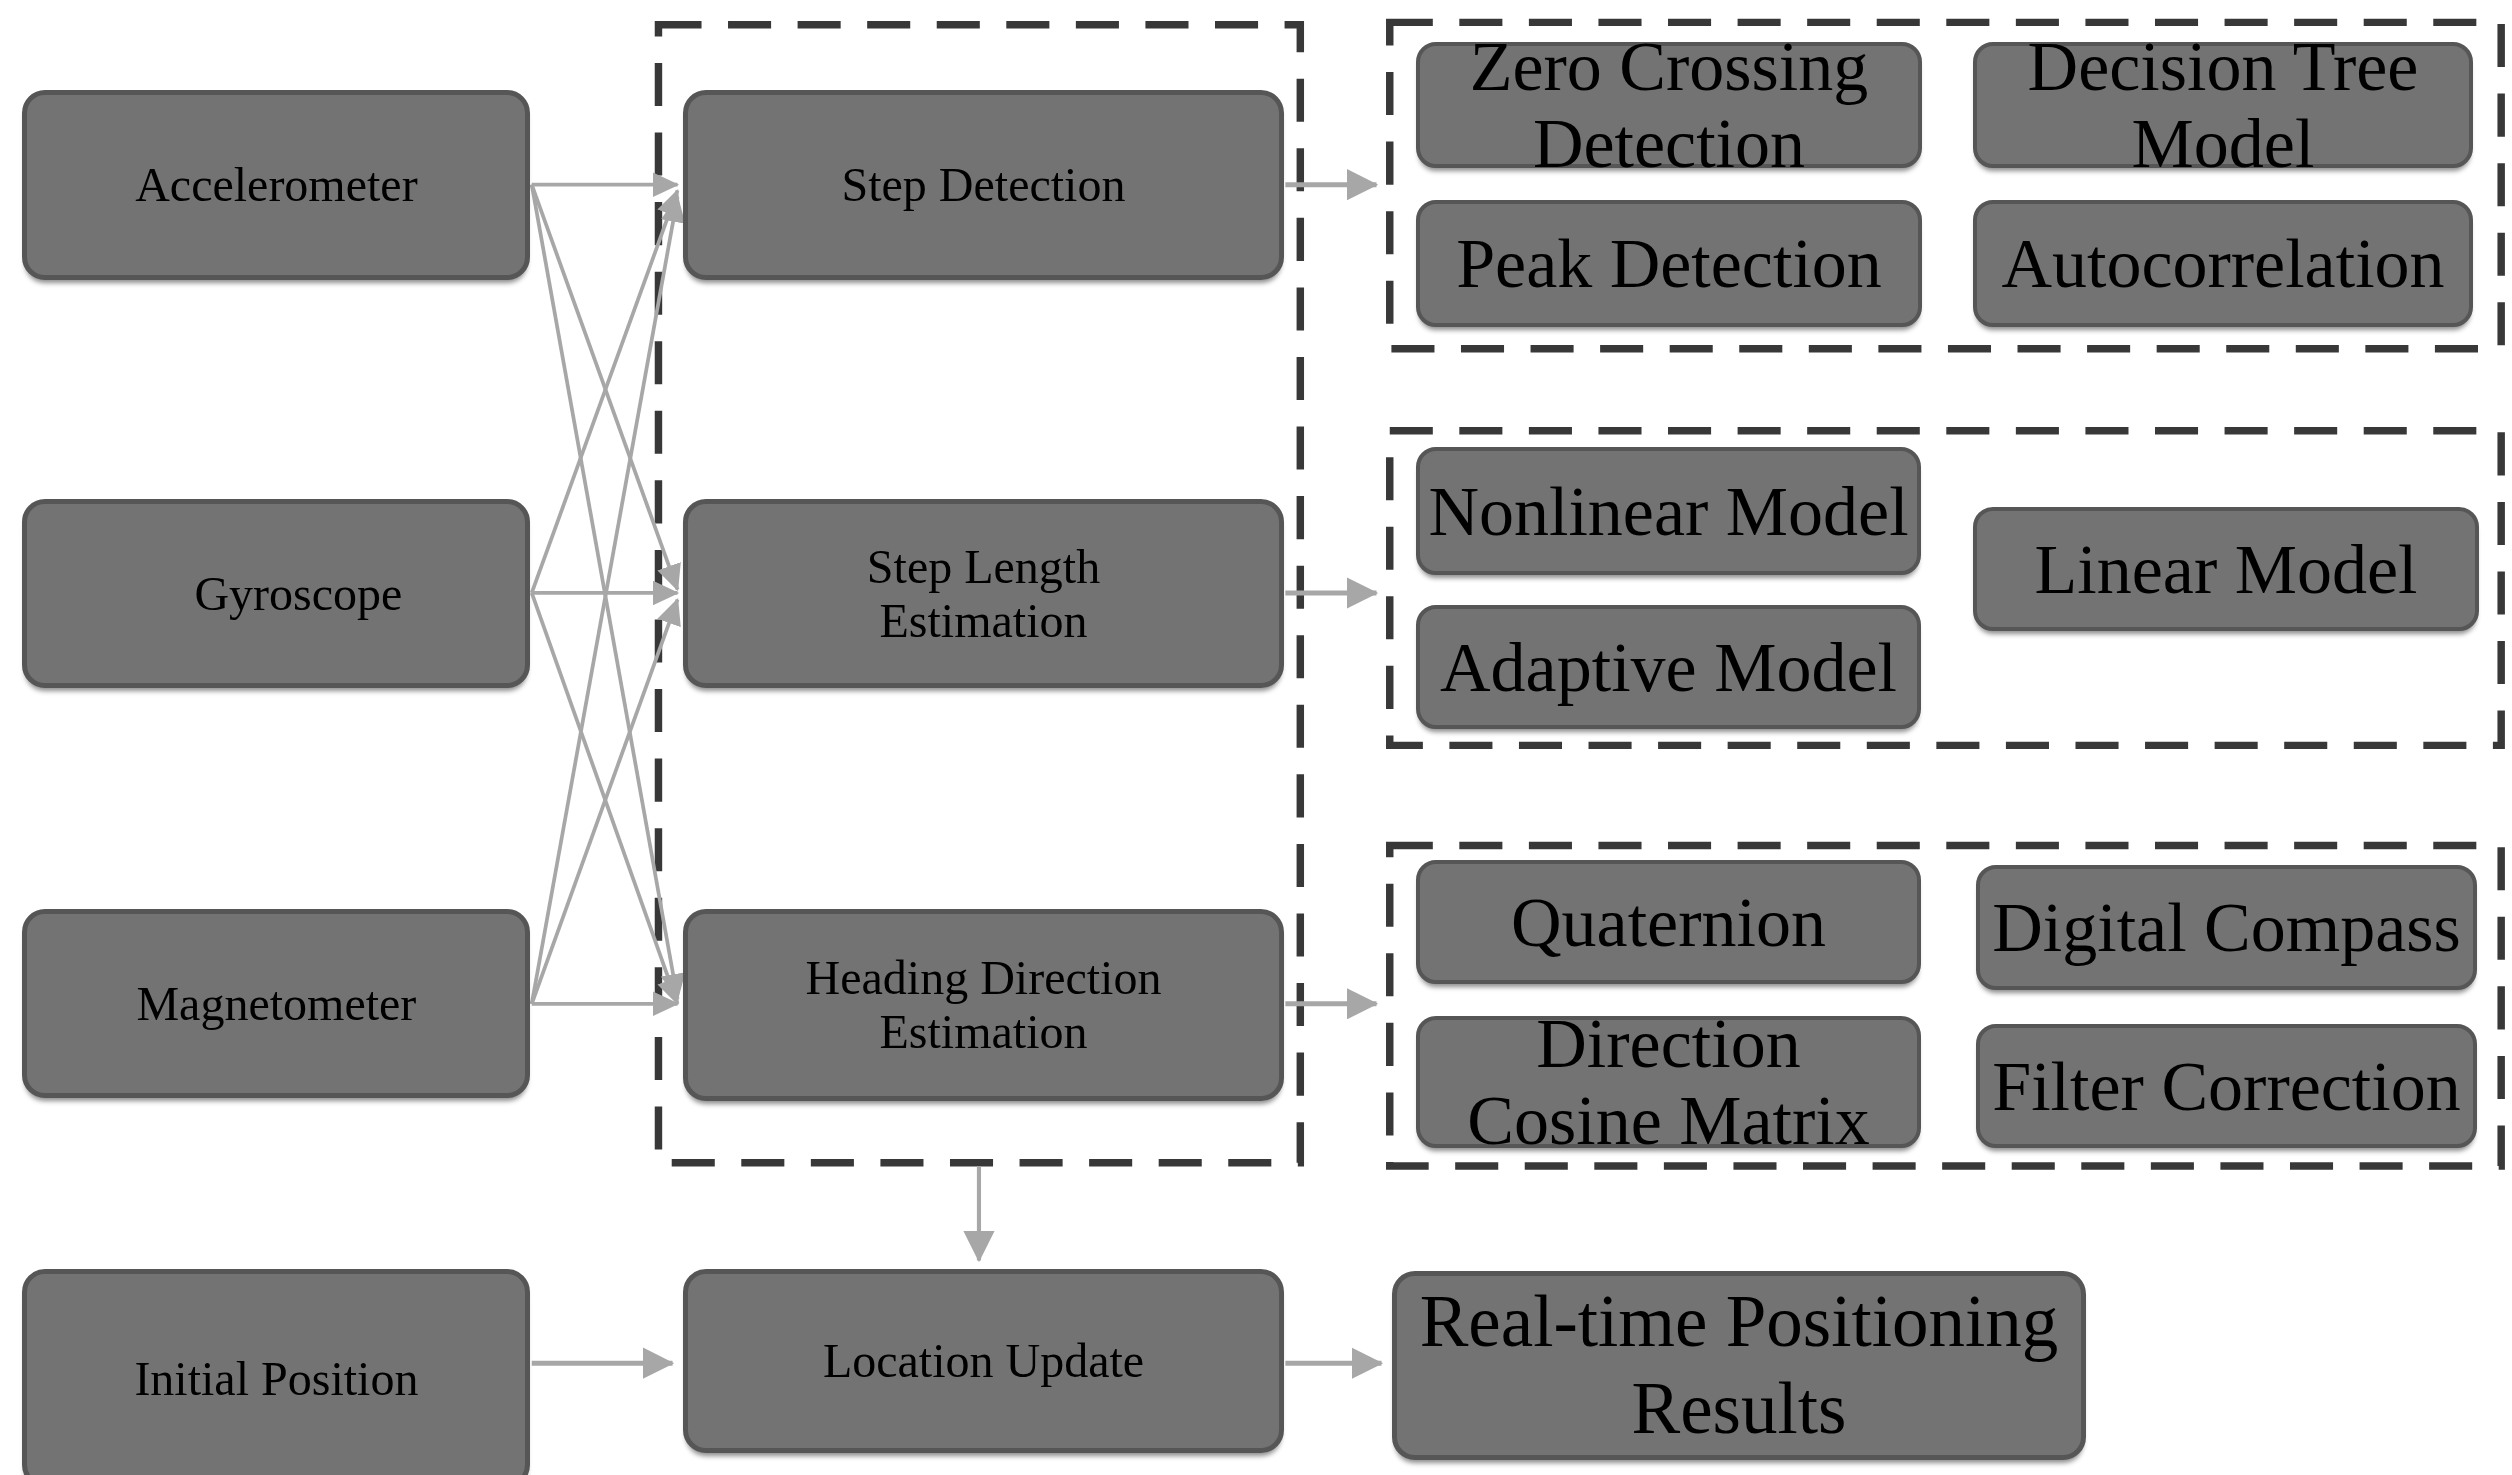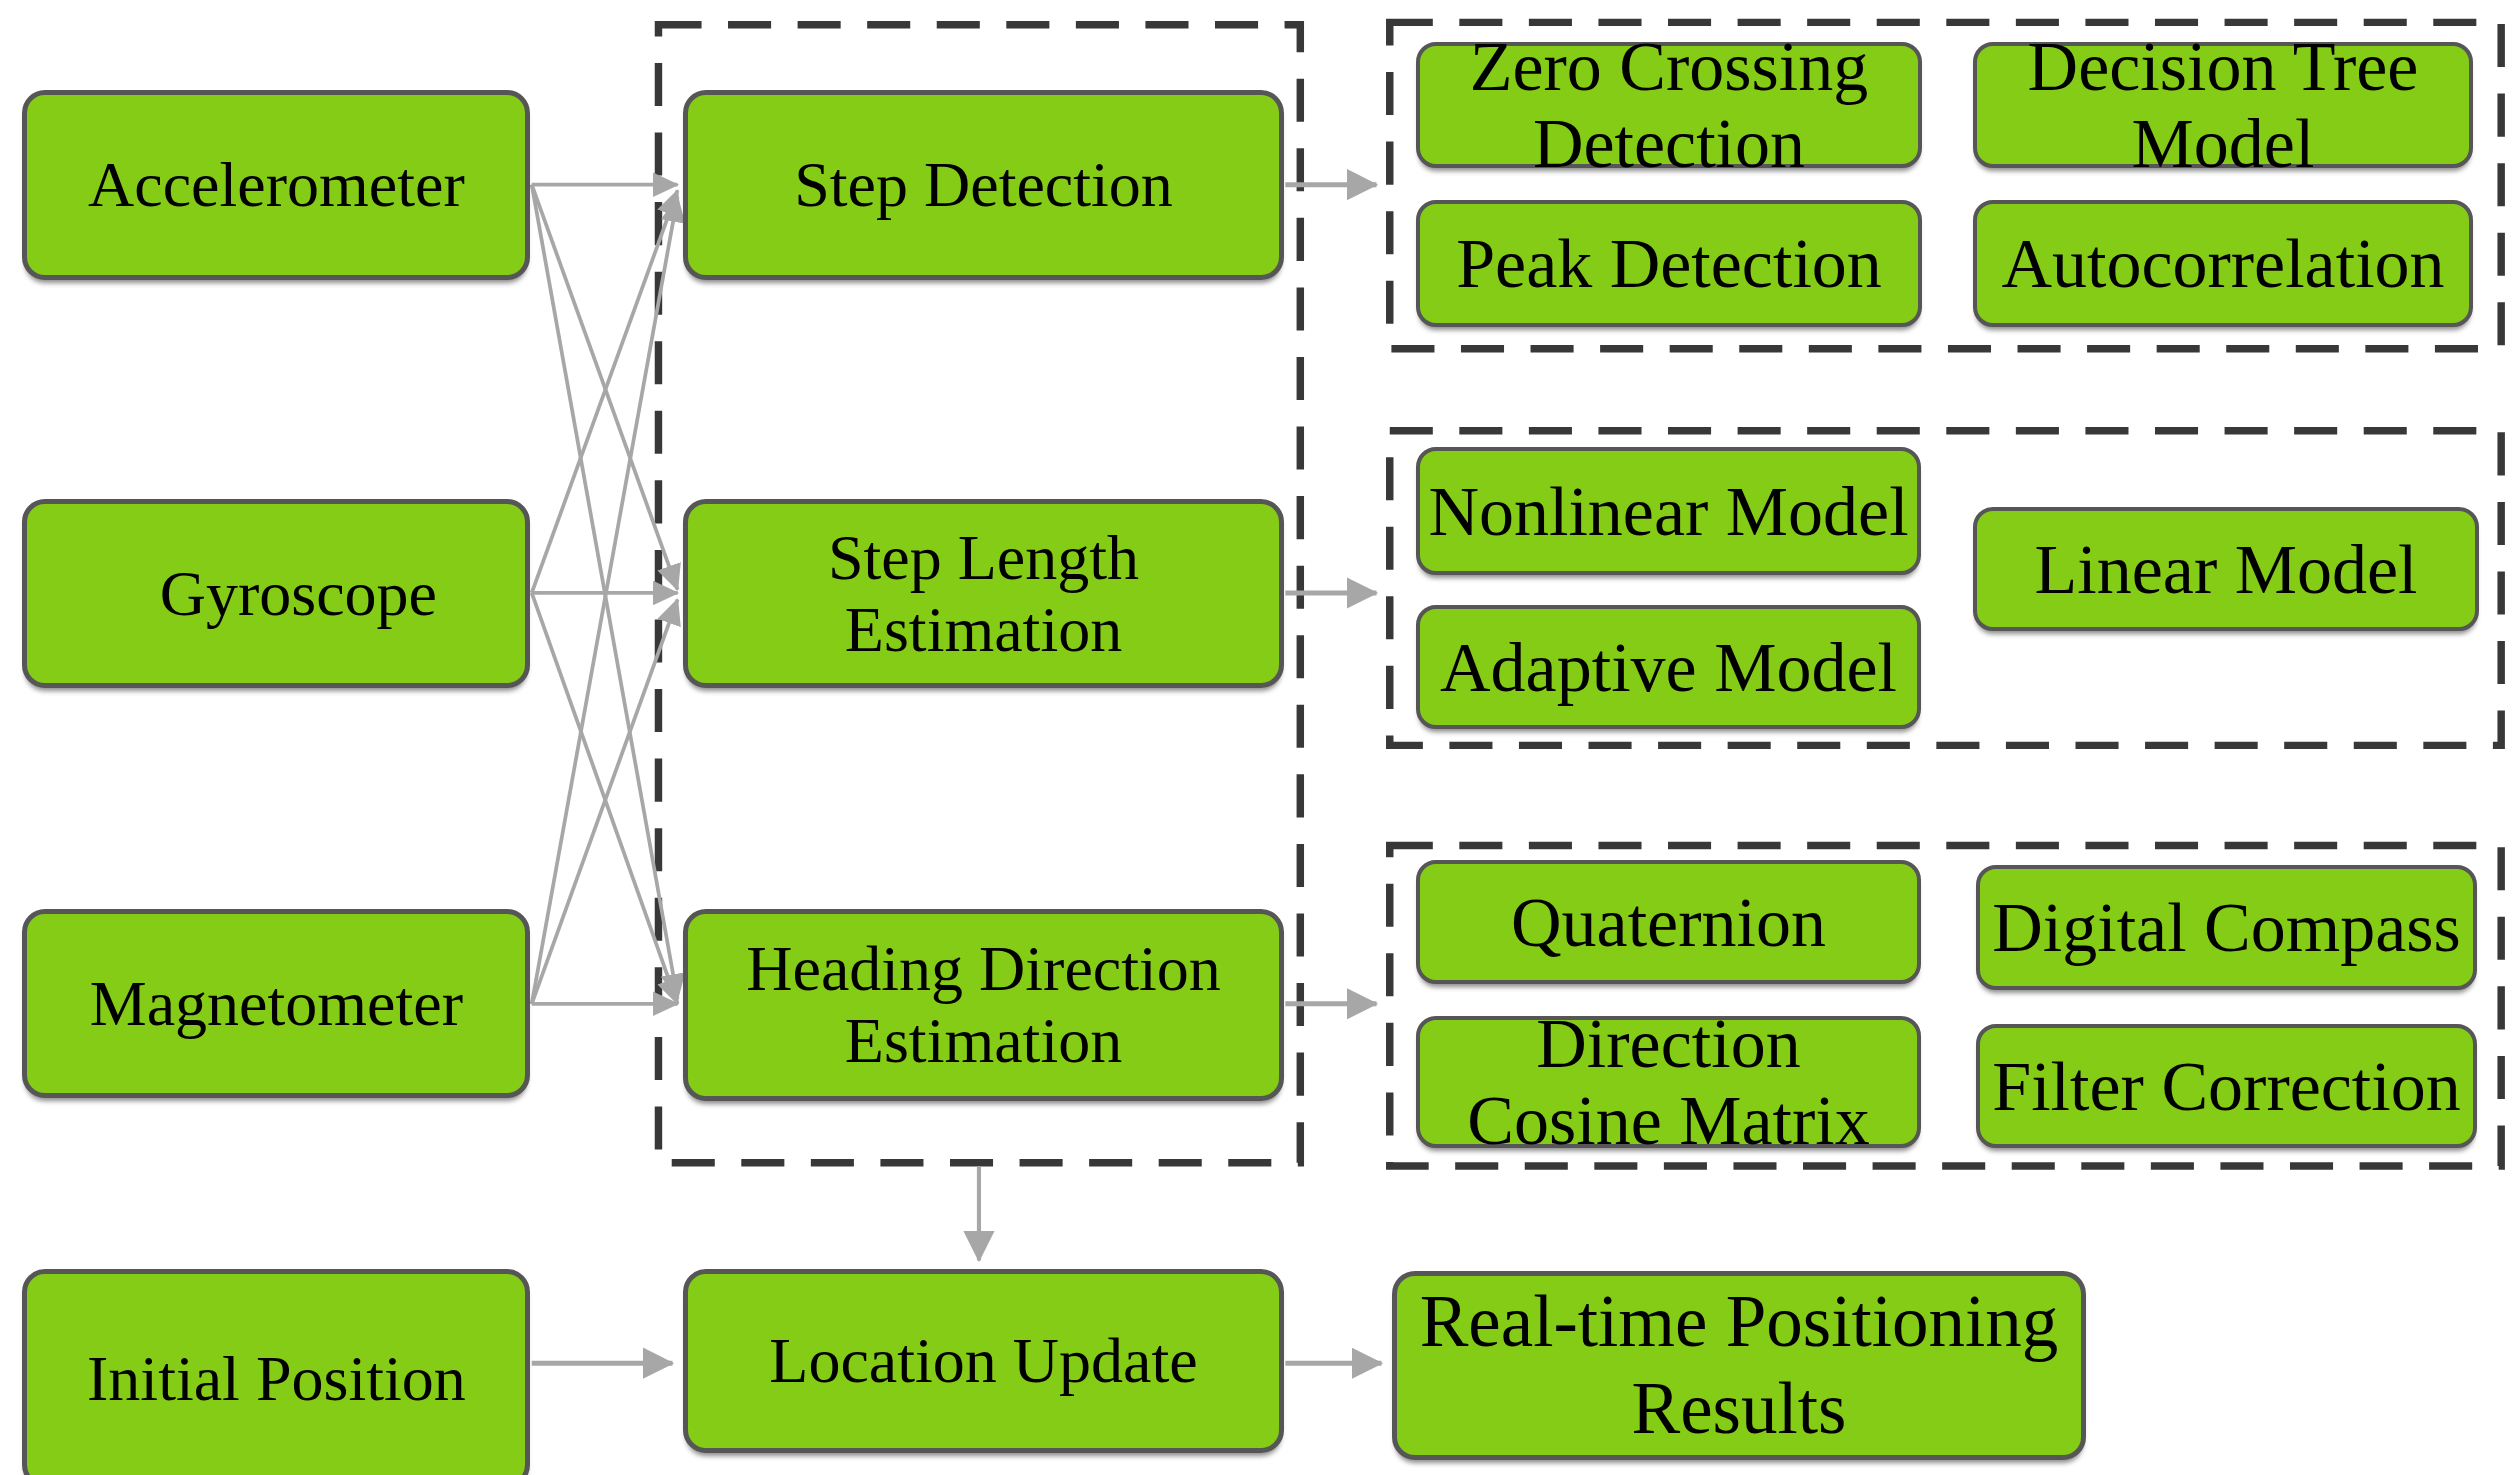--- a/index.html
+++ b/index.html
@@ -6,30 +6,30 @@
   #canvas{
     position:relative;
     width:2512px;height:1475px;
     background:#ffffff;
     font-family:"Liberation Serif", serif;
     overflow:hidden;
   }
   #arrow-layer{position:absolute;left:0;top:0;z-index:1;}
   .node{
     position:absolute;z-index:2;
-    background:#84cc16;
+    background:#737373;
     border:5px solid #565656;
     border-radius:23px;
     box-sizing:border-box;
     display:flex;align-items:center;justify-content:center;
     text-align:center;color:#000000;
     white-space:pre-line;
     box-shadow:0 5.8px 5px -3.3px rgba(0,0,0,0.45);
   }
-  .big{font-size:64px;line-height:1.12;}
+  .big{font-size:48px;line-height:1.12;}
   .method{font-size:70px;line-height:1.1;border-width:4.1px;border-radius:20px;}
   .out{font-size:73px;line-height:1.18;}
 
   
   #n-acc   {left:22.4px;  top:90px;  width:508px; height:190px;}
   #n-gyro  {left:22.4px;  top:499px;  width:508px; height:189px;padding-left:44px;}
   #n-mag   {left:22.4px;  top:909px; width:508px; height:189px;}
   #n-init  {left:22.4px;  top:1269px; width:508px; height:219px;}
   
   #n-stepdet {left:683px; top:90px;  width:601px; height:190px;}

